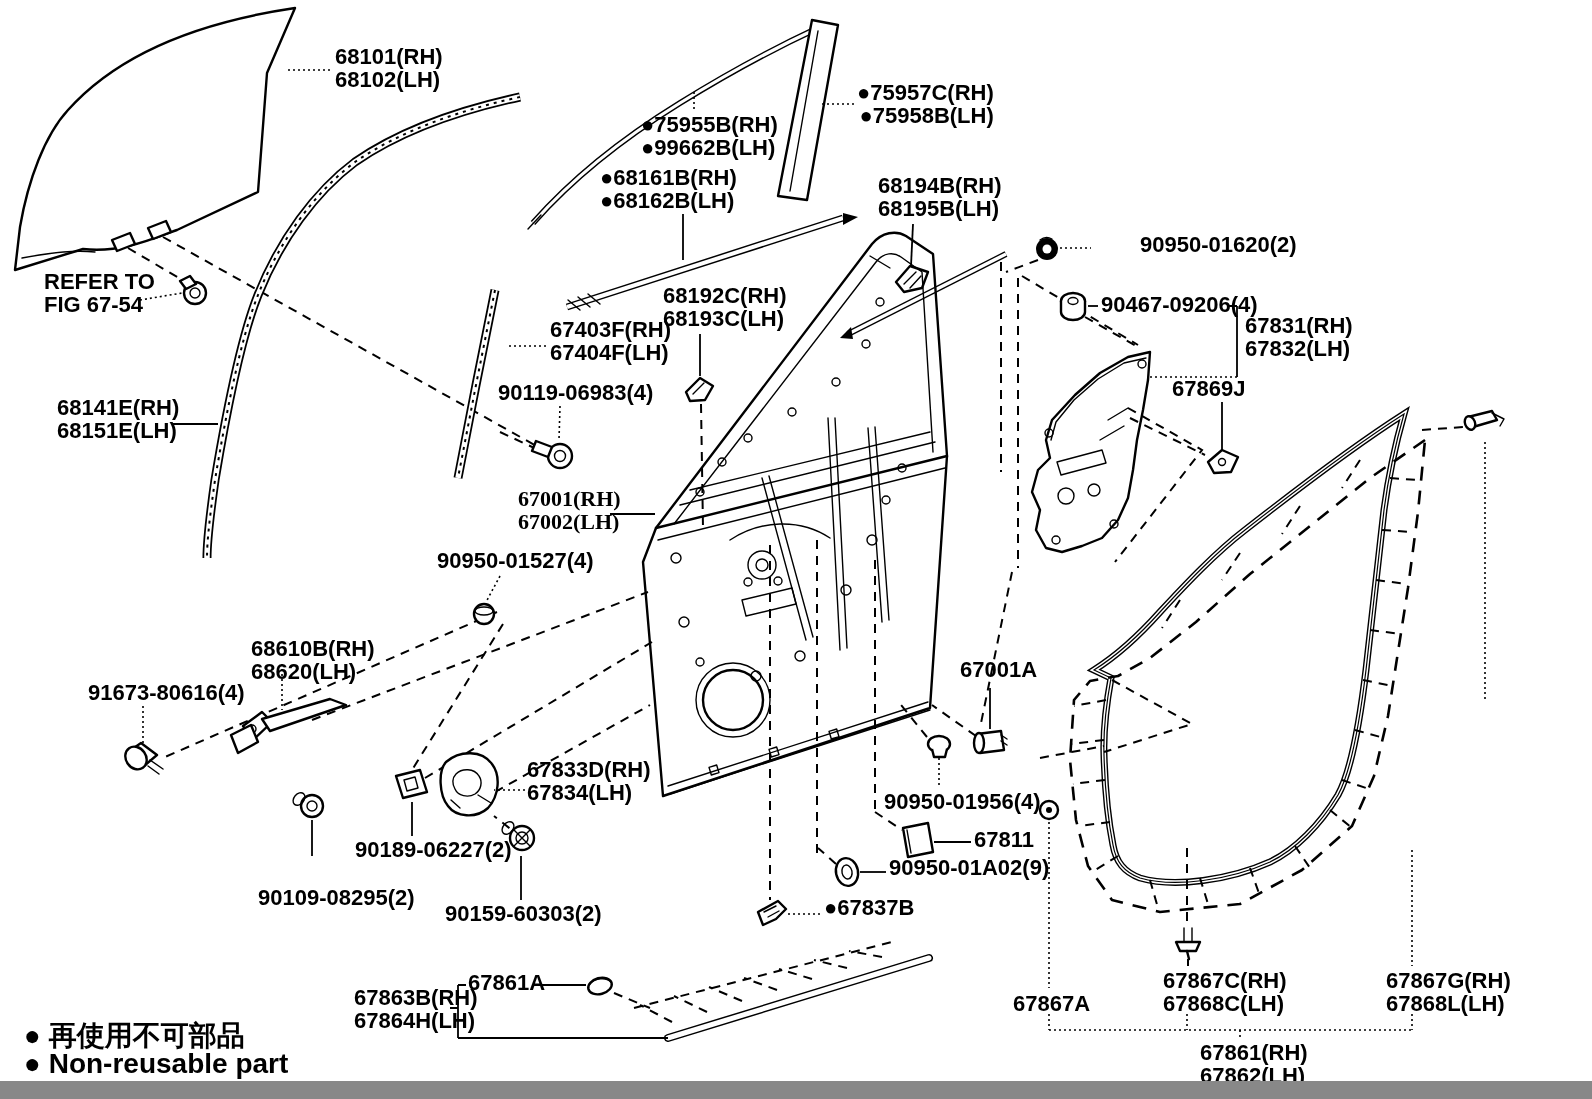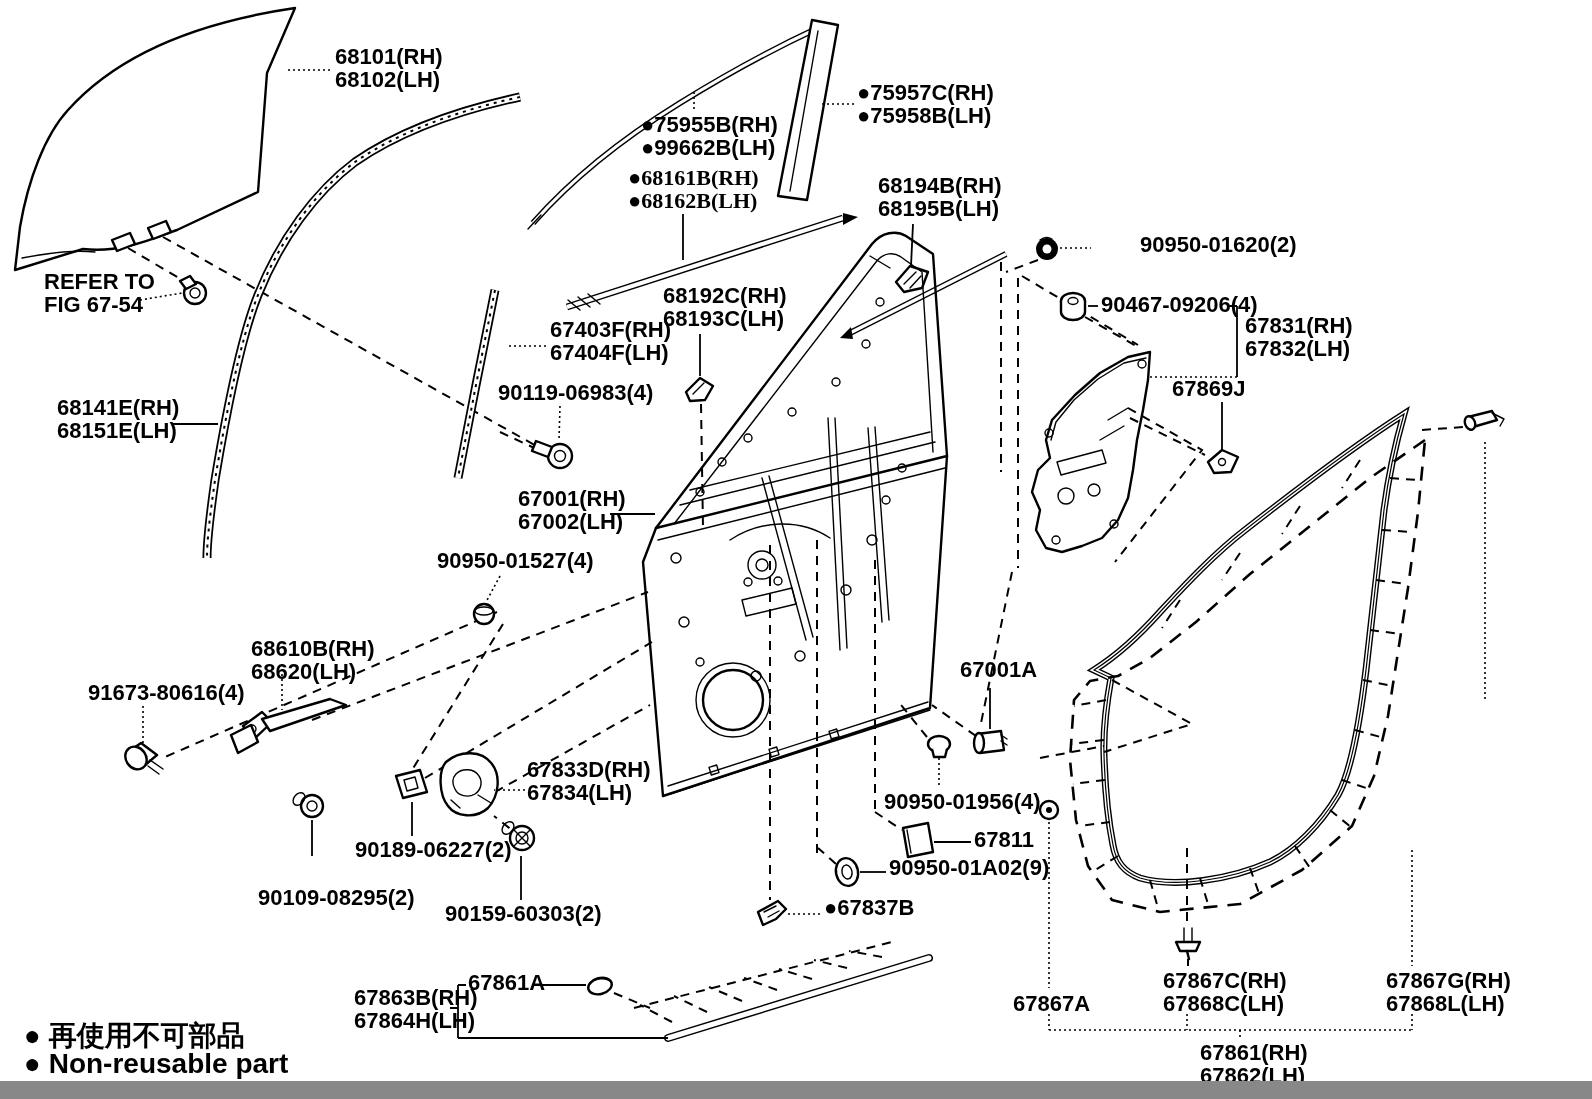--- a/index.html
+++ b/index.html
@@ -379,25 +379,25 @@
         <div>68102(LH)</div>
       </div>
       <div class="part-label" style="left: 44px; top: 270px;">
         <div>REFER TO</div>
         <div>FIG 67-54</div>
       </div>
       <div class="part-label" style="left: 641px; top: 113px;">
         <div>●75955B(RH)</div>
         <div>●99662B(LH)</div>
       </div>
-      <div class="part-label" style="left: 628px; top: 166px; font-family: Liberation Serif, serif;">
+      <div class="part-label" style="left: 600px; top: 166px;">
         <div>●68161B(RH)</div>
         <div>●68162B(LH)</div>
       </div>
-      <div class="part-label" style="left: 857px; top: 81px;">
+      <div class="part-label" style="left: 857px; top: 81px; text-align: right;">
         <div>●75957C(RH)</div>
         <div>●75958B(LH)</div>
       </div>
       <div class="part-label" style="left: 878px; top: 174px;">
         <div>68194B(RH)</div>
         <div>68195B(LH)</div>
       </div>
       <div class="part-label" style="left: 1140px; top: 233px;">
         <div>90950-01620(2)</div>
       </div>
@@ -419,21 +419,21 @@
         <div>67403F(RH)</div>
         <div>67404F(LH)</div>
       </div>
       <div class="part-label" style="left: 498px; top: 381px;">
         <div>90119-06983(4)</div>
       </div>
       <div class="part-label" style="left: 57px; top: 396px;">
         <div>68141E(RH)</div>
         <div>68151E(LH)</div>
       </div>
-      <div class="part-label" style="left: 518px; top: 487px;">
+      <div class="part-label" style="left: 518px; top: 487px; font-family: Liberation Serif, serif;">
         <div>67001(RH)</div>
         <div>67002(LH)</div>
       </div>
       <div class="part-label" style="left: 437px; top: 549px;">
         <div>90950-01527(4)</div>
       </div>
       <div class="part-label" style="left: 251px; top: 637px;">
         <div>68610B(RH)</div>
         <div>68620(LH)</div>
       </div>

